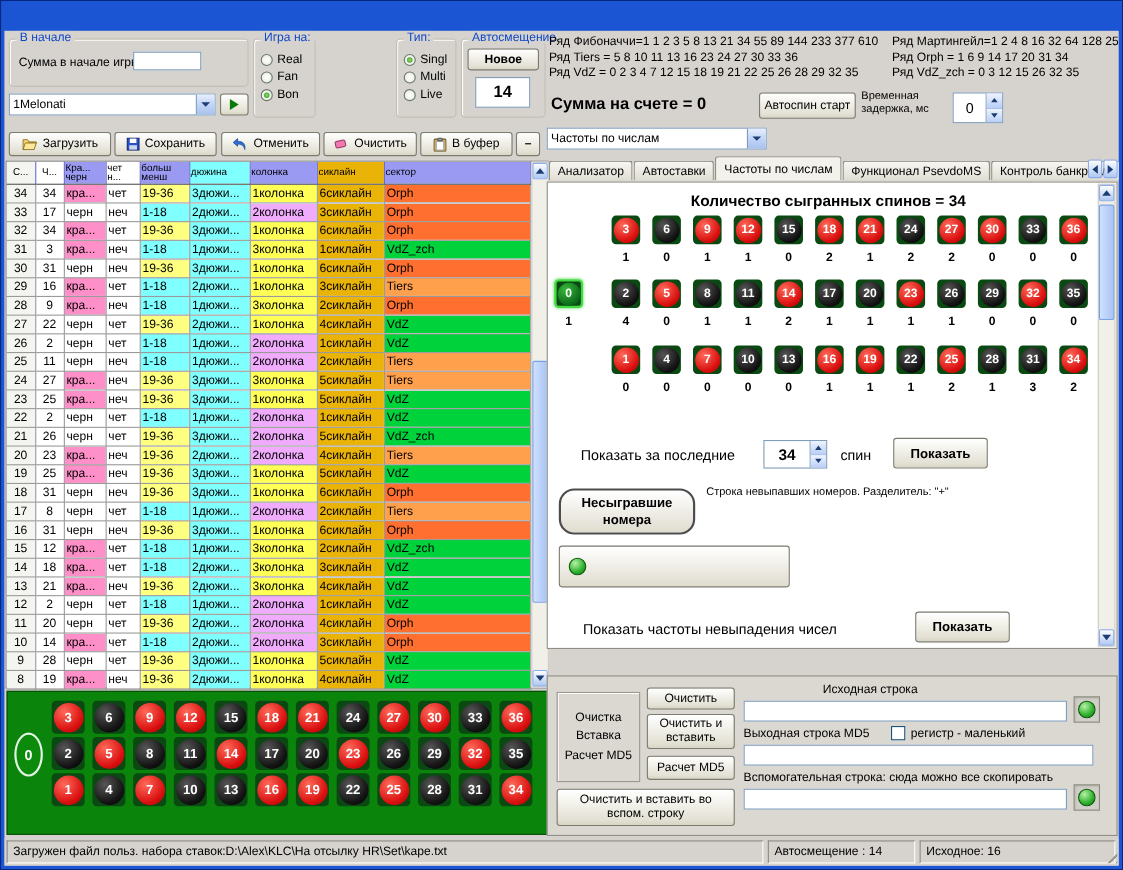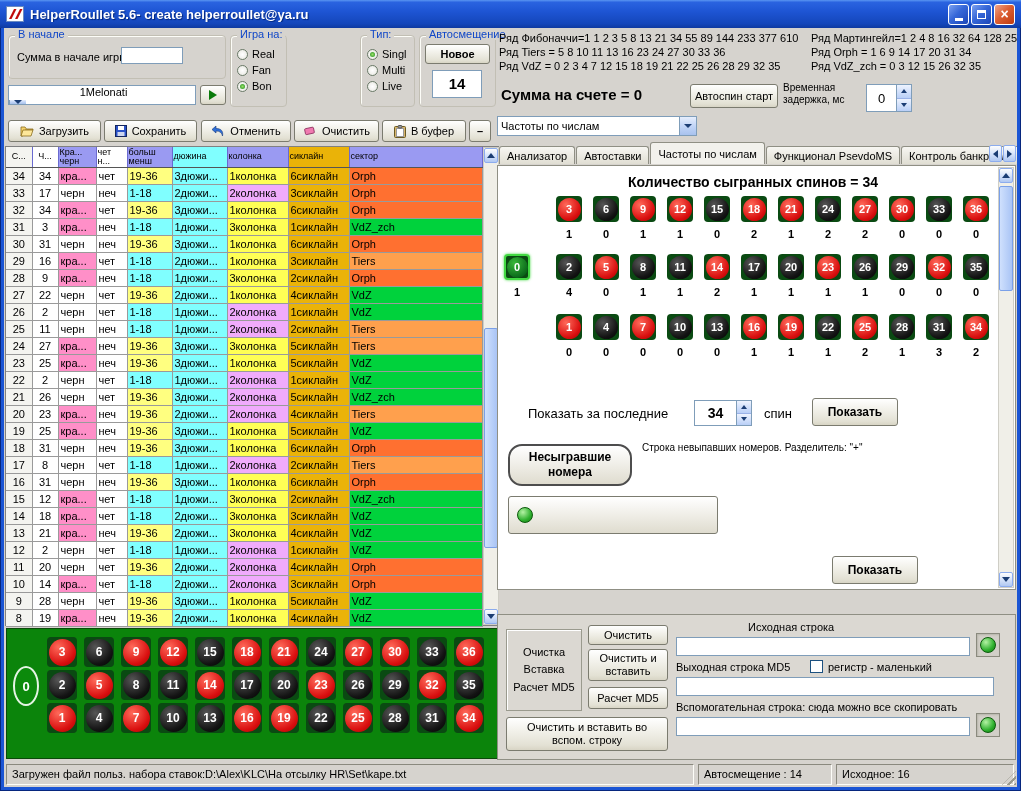--- a/index.html
+++ b/index.html
@@ -114,48 +114,29 @@
   .statusbar{position:absolute;left:0;top:734px;width:1013px;height:25px;background:#d6d3ce;}
   .status-cell{position:absolute;top:2px;height:21px;line-height:19px;font-size:11px;padding:0 5px;white-space:nowrap;overflow:hidden;
     border:1px solid;border-color:#8a897e #fdfdf8 #fdfdf8 #8a897e;}
   .grip{position:absolute;right:1px;bottom:2px;width:14px;height:14px;
     background:repeating-linear-gradient(135deg,transparent 0 3px,#9a9a8e 3px 5px);clip-path:polygon(100% 0,100% 100%,0 100%);}
 </style>
 </head>
 <body>
 
 <div class="window">
-  <div class="titlebar">
-    <span style="display:flex;">
-      <svg width="18" height="16" viewBox="0 0 18 16">
-          <rect x="0.5" y="0.5" width="17" height="15" fill="#fff" stroke="#6a8ac0"></rect>
-          <path d="M3 13 L8 3 H10.5 L5.5 13 Z" fill="#c00a0a"></path>
-          <path d="M9 13 L14 3 H16.5 L11.5 13 Z" fill="#c00a0a"></path>
-        </svg>
-    </span>
-    <span class="title-text">HelperRoullet 5.6- create helperroullet@ya.ru</span>
-    <span class="win-controls">
-      <span class="wbtn minb">
-          <span class="gmin"></span>
-        </span>
-      <span class="wbtn maxb">
-          <span class="gmax"></span>
-        </span>
-      <span class="wbtn closeb">×</span>
-    </span>
-  </div>
 
   <div class="client">
 
     <div class="group" style="left:4px;top:7px;width:218px;height:44px;">
       <span class="group-label">В начале</span>
       <span class="lbl" style="left:8px;top:15px;">Сумма в начале игры</span>
       <input class="input" style="left: 112px; top: 11px; width: 62px; height: 17px;" value="">
     </div>
-    <div class="combo" style="left:4px;top:57px;width:188px;height:20px;flex-direction:column;">
+    <div class="combo" style="left:4px;top:57px;width:188px;height:20px;">
       <span class="ct">1Melonati</span>
       <span class="combo-btn">
           <span class="arr-down"></span>
         </span>
     </div>
     <button class="btn" style="left:196px;top:57px;width:26px;height:20px;">
       <svg width="10" height="10">
           <path d="M1 0 L9 5 1 10 Z" fill="#0a7a0a"></path>
         </svg>
     </button>
@@ -793,20 +774,21 @@
       <span class="lbl" style="left:266px;top:240px;font-size:13px;">спин</span>
       <button class="btn bold" style="left:314px;top:232px;width:86px;height:28px;font-size:12px;">Показать</button>
 
       <button class="missed-btn">Несыгравшие номера</button>
       <span class="lbl" style="left:144px;top:276px;font-size:10px;">Строка невыпавших номеров. Разделитель: "+"</span>
 
       <button class="autobet">
         <span class="sphere"></span>
       </button>
 
+      <span class="lbl" style="left:32px;top:398px;font-size:13px;">Показать частоты невыпадения чисел</span>
       <button class="btn bold" style="left:334px;top:390px;width:86px;height:28px;font-size:12px;">Показать</button>
 
       <div class="vscroll" style="right:1px;top:1px;height:421px;">
         <span class="sb-btn" style="top:0;">
             <span class="tri-up"></span>
           </span>
         <span class="sb-thumb" style="top:18px;height:105px;"></span>
         <span class="sb-btn" style="bottom:0;">
             <span class="tri-dn"></span>
           </span>

